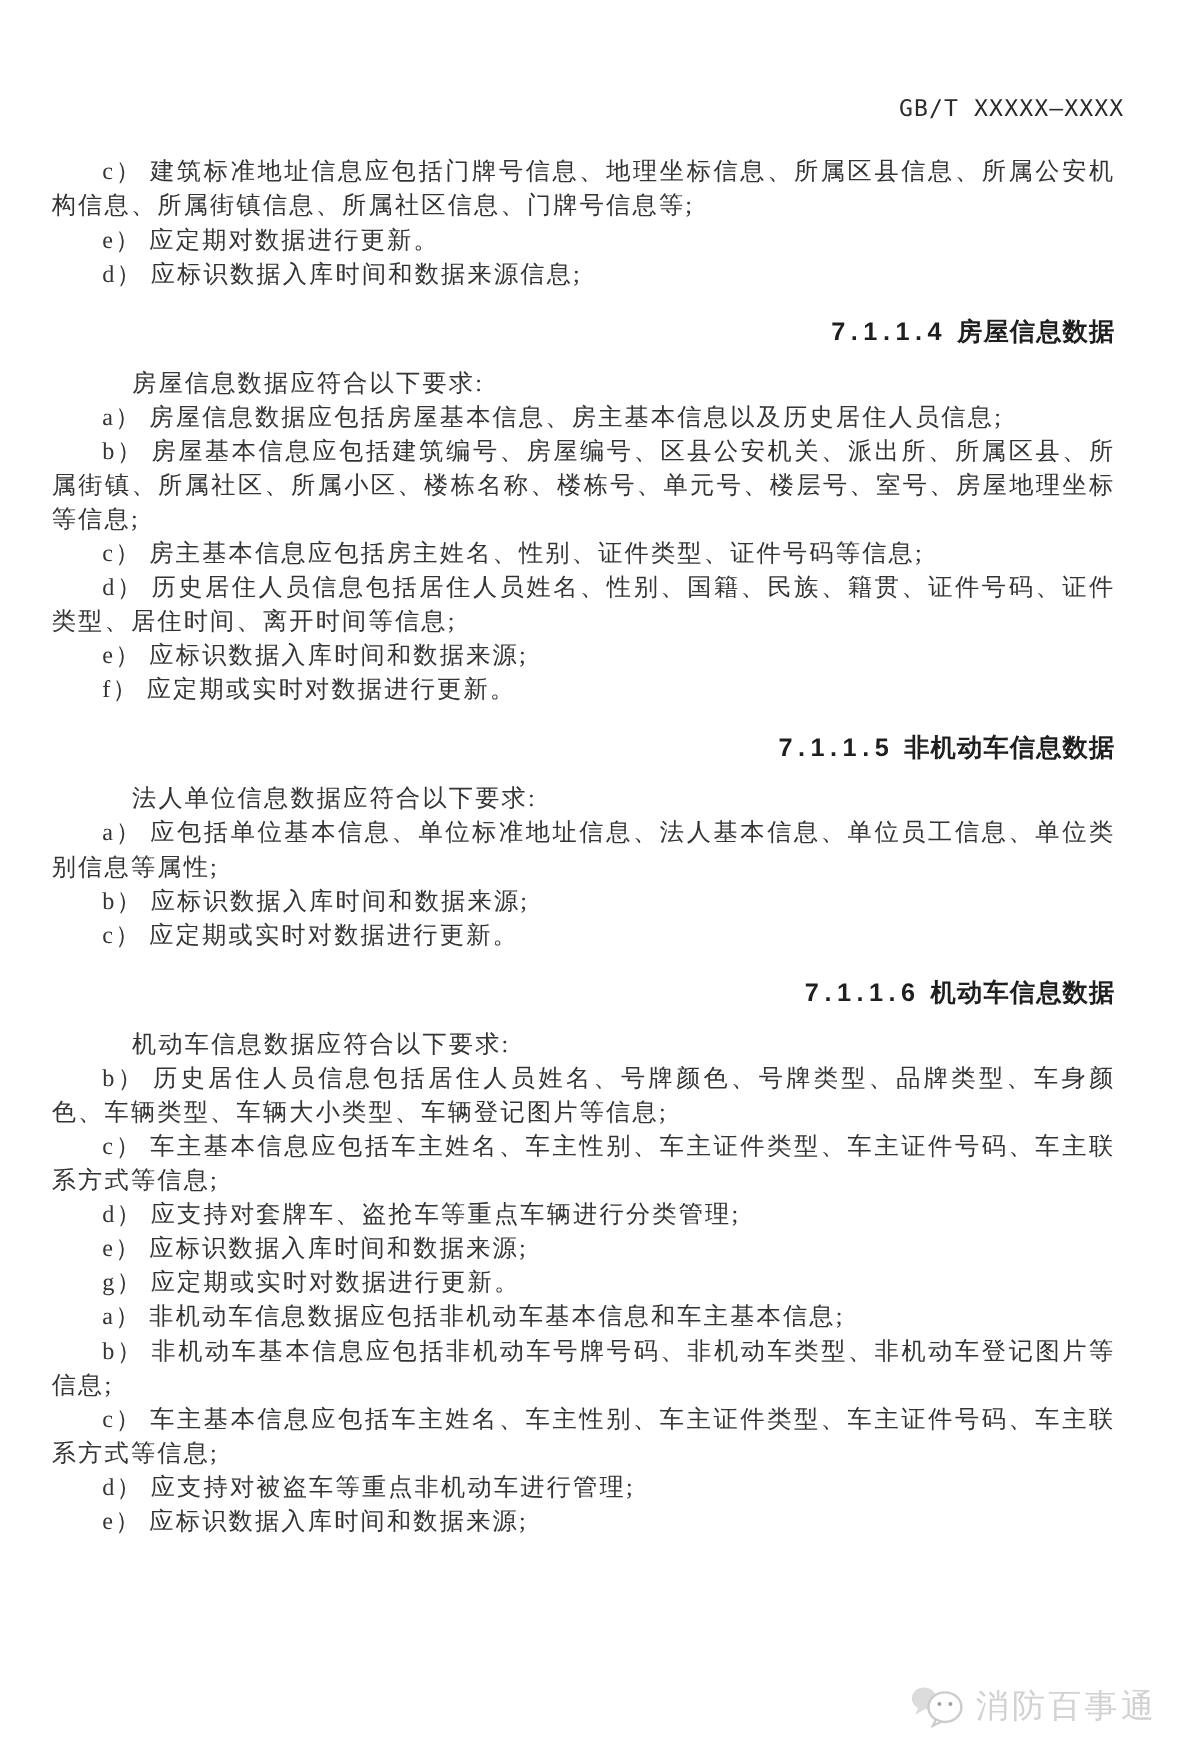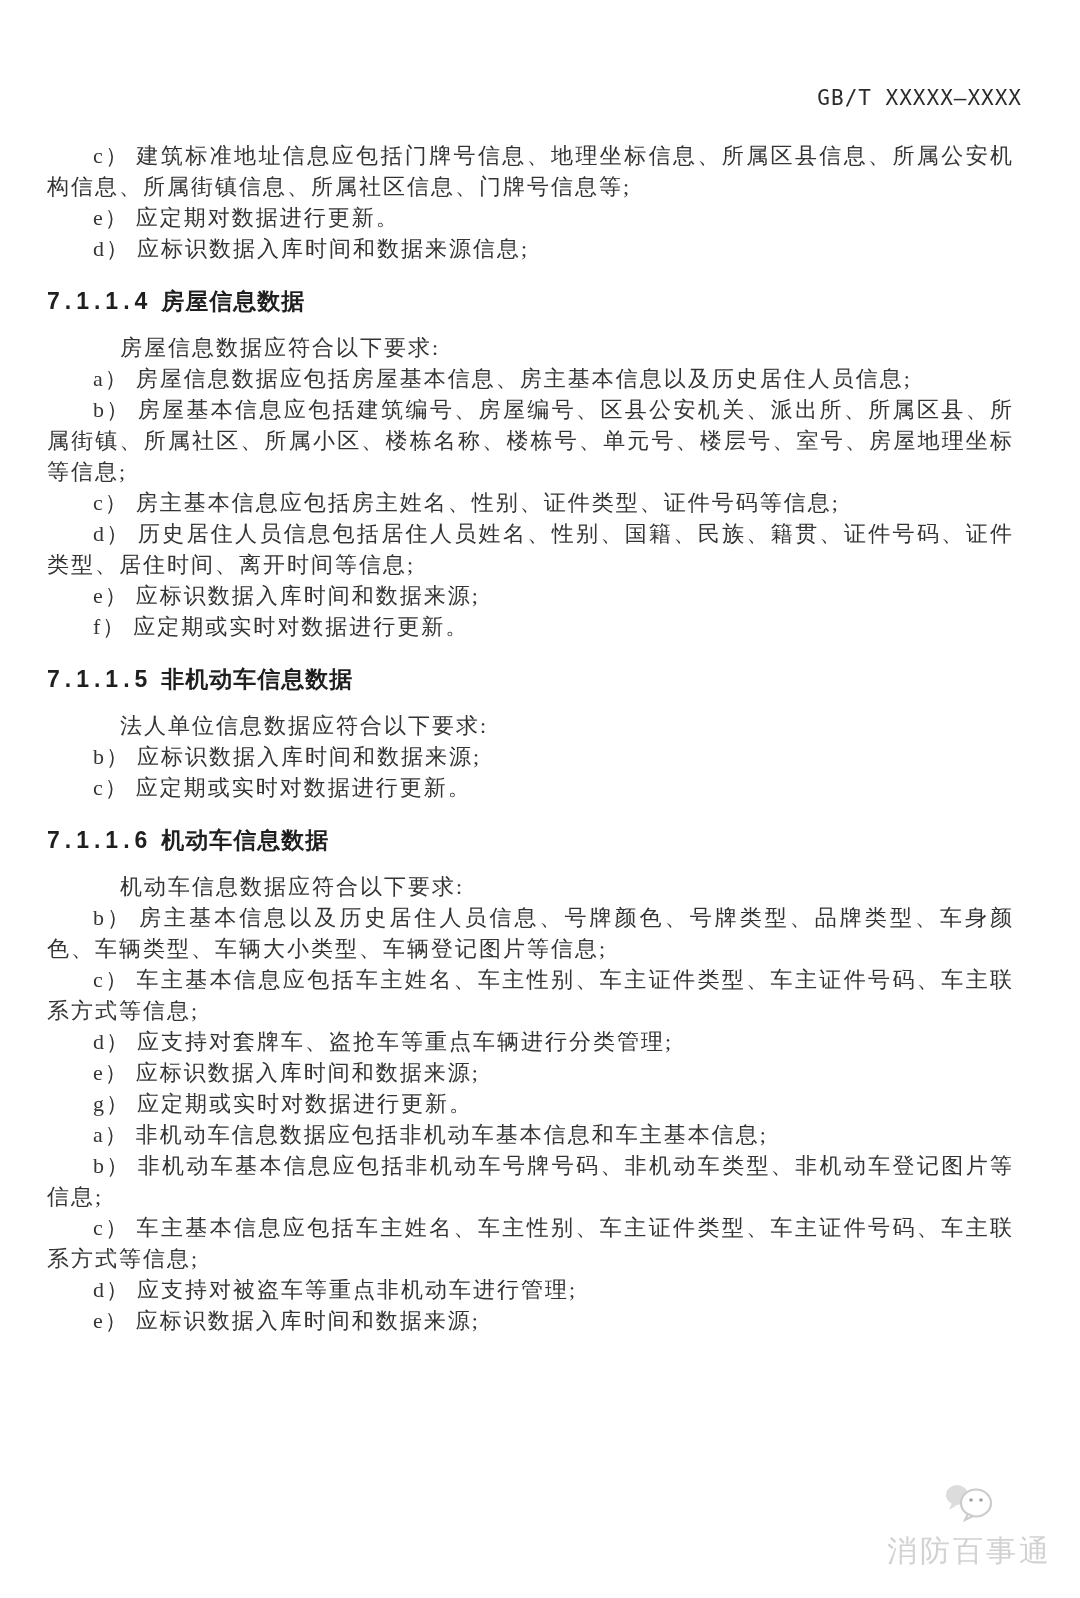--- a/index.html
+++ b/index.html
@@ -37,36 +37,35 @@
   p.intro { text-indent: 73px; }
   .marker { margin-right: 7px; }
   h3.sec-title {
     margin: 22px 0 15px 0;
     font-family: "Liberation Sans", sans-serif;
     font-weight: 700;
     font-size: 23px;
     line-height: 31px;
     letter-spacing: 1px;
     color: #1f1f1f;
-    text-align: left;
+    text-align: right;
   }
   .sec-num { letter-spacing: 5px; margin-right: 9px; }
   .watermark {
     position: absolute;
     right: 28px;
     bottom: 26px;
     display: flex;
     align-items: center;
     gap: 8px;
     color: #d2d2d2;
     font-family: "Liberation Sans", sans-serif;
     font-size: 30px;
     letter-spacing: 3px;
     user-select: none;
-    flex-direction: column;
   }
   .watermark svg { display: block; }
 </style>
 </head>
 <body>
 
 <div class="page">
 
   <div class="doc-code">GB/T XXXXX—XXXX</div>
 
@@ -80,26 +79,27 @@
     <p class="intro">房屋信息数据应符合以下要求:</p>
     <p class="item"><span class="marker">a）</span><span>房屋信息数据应包括房屋基本信息、房主基本信息以及历史居住人员信息;</span></p>
     <p class="item"><span class="marker">b）</span><span>房屋基本信息应包括建筑编号、房屋编号、区县公安机关、派出所、所属区县、所属街镇、所属社区、所属小区、楼栋名称、楼栋号、单元号、楼层号、室号、房屋地理坐标等信息;</span></p>
     <p class="item"><span class="marker">c）</span><span>房主基本信息应包括房主姓名、性别、证件类型、证件号码等信息;</span></p>
     <p class="item"><span class="marker">d）</span><span>历史居住人员信息包括居住人员姓名、性别、国籍、民族、籍贯、证件号码、证件类型、居住时间、离开时间等信息;</span></p>
     <p class="item"><span class="marker">e）</span><span>应标识数据入库时间和数据来源;</span></p>
     <p class="item"><span class="marker">f）</span><span>应定期或实时对数据进行更新。</span></p>
 
     <h3 class="sec-title"><span class="sec-num">7.1.1.5</span><span>非机动车信息数据</span></h3>
     <p class="intro">法人单位信息数据应符合以下要求:</p>
+    <p class="item"><span class="marker">a）</span><span>应包括单位基本信息、单位标准地址信息、法人基本信息、单位员工信息、单位类别信息等属性;</span></p>
     <p class="item"><span class="marker">b）</span><span>应标识数据入库时间和数据来源;</span></p>
     <p class="item"><span class="marker">c）</span><span>应定期或实时对数据进行更新。</span></p>
 
     <h3 class="sec-title"><span class="sec-num">7.1.1.6</span><span>机动车信息数据</span></h3>
     <p class="intro">机动车信息数据应符合以下要求:</p>
-    <p class="item"><span class="marker">b）</span><span>房主基本信息以及历史居住人员信息、号牌颜色、号牌类型、品牌类型、车身颜色、车辆类型、车辆大小类型、车辆登记图片等信息;</span></p>
+    <p class="item"><span class="marker">b）</span><span>历史居住人员信息包括居住人员姓名、号牌颜色、号牌类型、品牌类型、车身颜色、车辆类型、车辆大小类型、车辆登记图片等信息;</span></p>
     <p class="item"><span class="marker">c）</span><span>车主基本信息应包括车主姓名、车主性别、车主证件类型、车主证件号码、车主联系方式等信息;</span></p>
     <p class="item"><span class="marker">d）</span><span>应支持对套牌车、盗抢车等重点车辆进行分类管理;</span></p>
     <p class="item"><span class="marker">e）</span><span>应标识数据入库时间和数据来源;</span></p>
     <p class="item"><span class="marker">g）</span><span>应定期或实时对数据进行更新。</span></p>
 
     <p class="item"><span class="marker">a）</span><span>非机动车信息数据应包括非机动车基本信息和车主基本信息;</span></p>
     <p class="item"><span class="marker">b）</span><span>非机动车基本信息应包括非机动车号牌号码、非机动车类型、非机动车登记图片等信息;</span></p>
     <p class="item"><span class="marker">c）</span><span>车主基本信息应包括车主姓名、车主性别、车主证件类型、车主证件号码、车主联系方式等信息;</span></p>
     <p class="item"><span class="marker">d）</span><span>应支持对被盗车等重点非机动车进行管理;</span></p>
     <p class="item"><span class="marker">e）</span><span>应标识数据入库时间和数据来源;</span></p>

